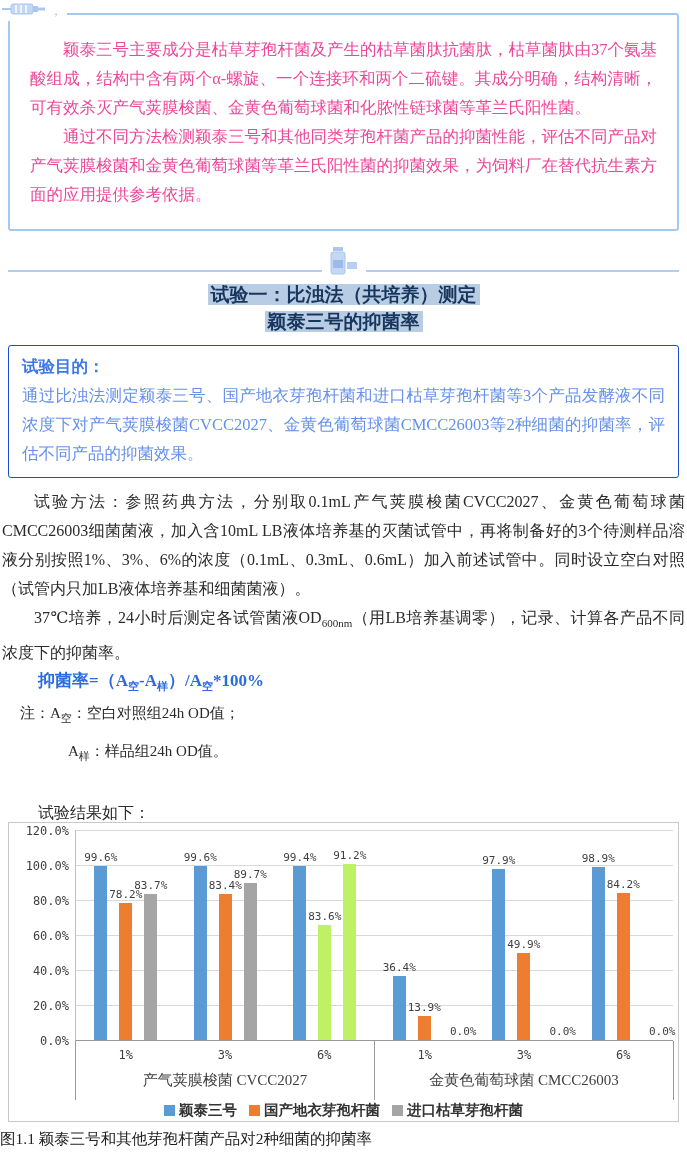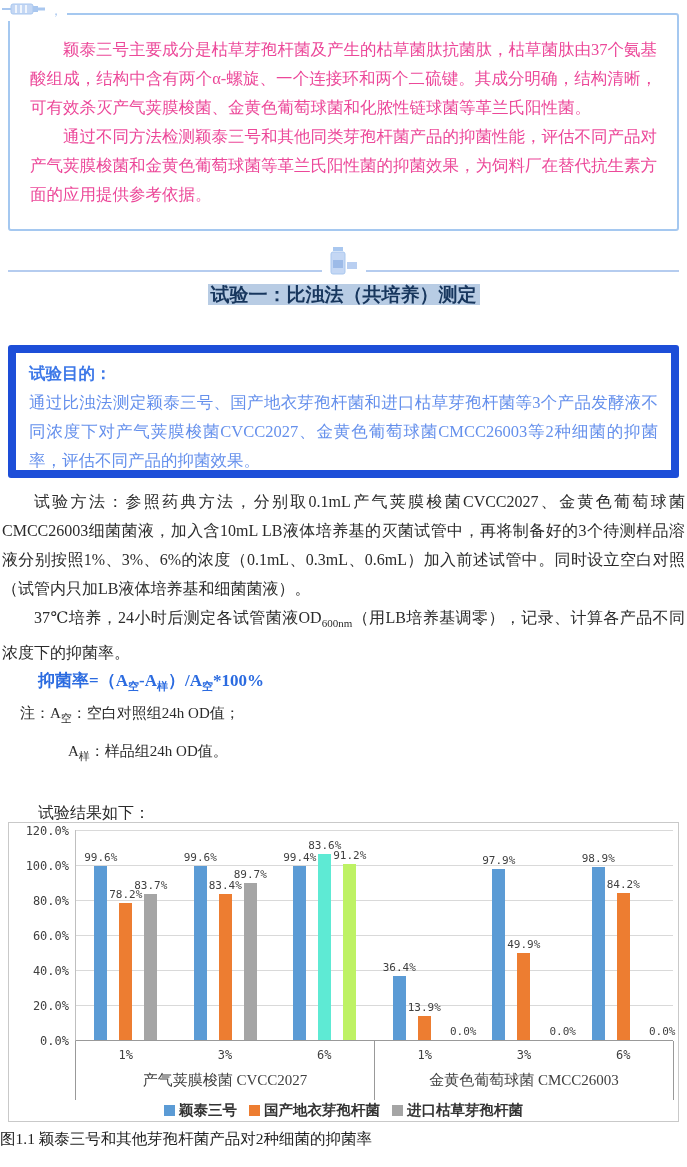--- a/index.html
+++ b/index.html
@@ -21,21 +21,21 @@
   .vial-wrap{position:absolute;left:50%;top:246px;transform:translateX(-50%);
              background:#fff;padding:0 5px;line-height:0;}
 
   
   .title-block{position:absolute;left:0;top:281px;width:100%;text-align:center;
                font-weight:bold;font-size:19px;color:#17365D;line-height:27px;}
   .title-block .hl{background:#B8CCE4;padding:0 3px;}
 
   
   .purpose-box{position:absolute;left:8px;top:345px;width:671px;height:133px;
-               border:8px solid #1d4ed8;border-radius:3px;box-sizing:border-box;
+               border:1px solid #1d4ed8;border-radius:3px;box-sizing:border-box;
                padding:7px 13px;background:#fff;}
   .purpose-heading{color:#3D78E8;font-weight:bold;font-size:16.5px;line-height:28px;}
   .purpose-body{margin:0;color:#6590EC;font-size:16.5px;line-height:29px;text-align:justify;}
 
   
   .main-text{position:absolute;left:2px;top:487px;width:683px;}
   .para{margin:0;font-size:16px;line-height:29px;text-indent:2em;text-align:justify;color:#2b2b2b;}
   sub{font-size:11px;}
   .formula{margin:4px 0 0 0;padding-left:36px;color:#2B6BE0;font-weight:bold;
            font-size:17px;line-height:20px;}
@@ -105,20 +105,21 @@
     <svg width="34" height="30" viewBox="0 0 34 30">
       <rect x="6" y="1" width="10" height="4" fill="#A9C7EF"></rect>
       <rect x="4" y="6" width="14" height="22" rx="2" fill="#C4D7F4" stroke="#A9C7EF"></rect>
       <rect x="6" y="14" width="10" height="8" fill="#9DBBE8"></rect>
       <rect x="20" y="16" width="10" height="7" fill="#B9CFF1"></rect>
     </svg>
   </div>
 
   <div class="title-block">
     <span class="hl">试验一：比浊法（共培养）测定</span><br>
+    <span class="hl">颖泰三号的抑菌率</span>
   </div>
 
   <div class="purpose-box">
     <div class="purpose-heading">试验目的：</div>
     <p class="purpose-body">通过比浊法测定颖泰三号、国产地衣芽孢杆菌和进口枯草芽孢杆菌等3个产品发酵液不同浓度下对产气荚膜梭菌CVCC2027、金黄色葡萄球菌CMCC26003等2种细菌的抑菌率，评估不同产品的抑菌效果。</p>
   </div>
 
   <div class="main-text">
     <p class="para">试验方法：参照药典方法，分别取0.1mL产气荚膜梭菌CVCC2027、金黄色葡萄球菌CMCC26003细菌菌液，加入含10mL LB液体培养基的灭菌试管中，再将制备好的3个待测样品溶液分别按照1%、3%、6%的浓度（0.1mL、0.3mL、0.6mL）加入前述试管中。同时设立空白对照（试管内只加LB液体培养基和细菌菌液）。</p>
     <p class="para"><span>37℃培养，24小时后测定各试管菌液OD</span><sub>600nm</sub><span>（用LB培养基调零），记录、计算各产品不同浓度下的抑菌率。</span></p>
@@ -167,21 +168,21 @@
                   <div class="bar-label">83.4%</div>
                 </div>
                 <div class="bar" style="height: 156.975px; background: rgb(165, 165, 165);">
                   <div class="bar-label">89.7%</div>
                 </div>
               </div>
               <div class="cat-group">
                 <div class="bar" style="height: 173.95px; background: rgb(91, 155, 213);">
                   <div class="bar-label">99.4%</div>
                 </div>
-                <div class="bar" style="height: 186px; background: #5eead4;">
+                <div class="bar" style="height: 115px; background: #bef264;">
                   <div class="bar-label">83.6%</div>
                 </div>
                 <div class="bar" style="height: 176px; background: #bef264;">
                   <div class="bar-label">91.2%</div>
                 </div>
               </div>
             </div>
             <div class="half">
               <div class="cat-group">
                 <div class="bar" style="height: 63.7px; background: rgb(91, 155, 213);">

